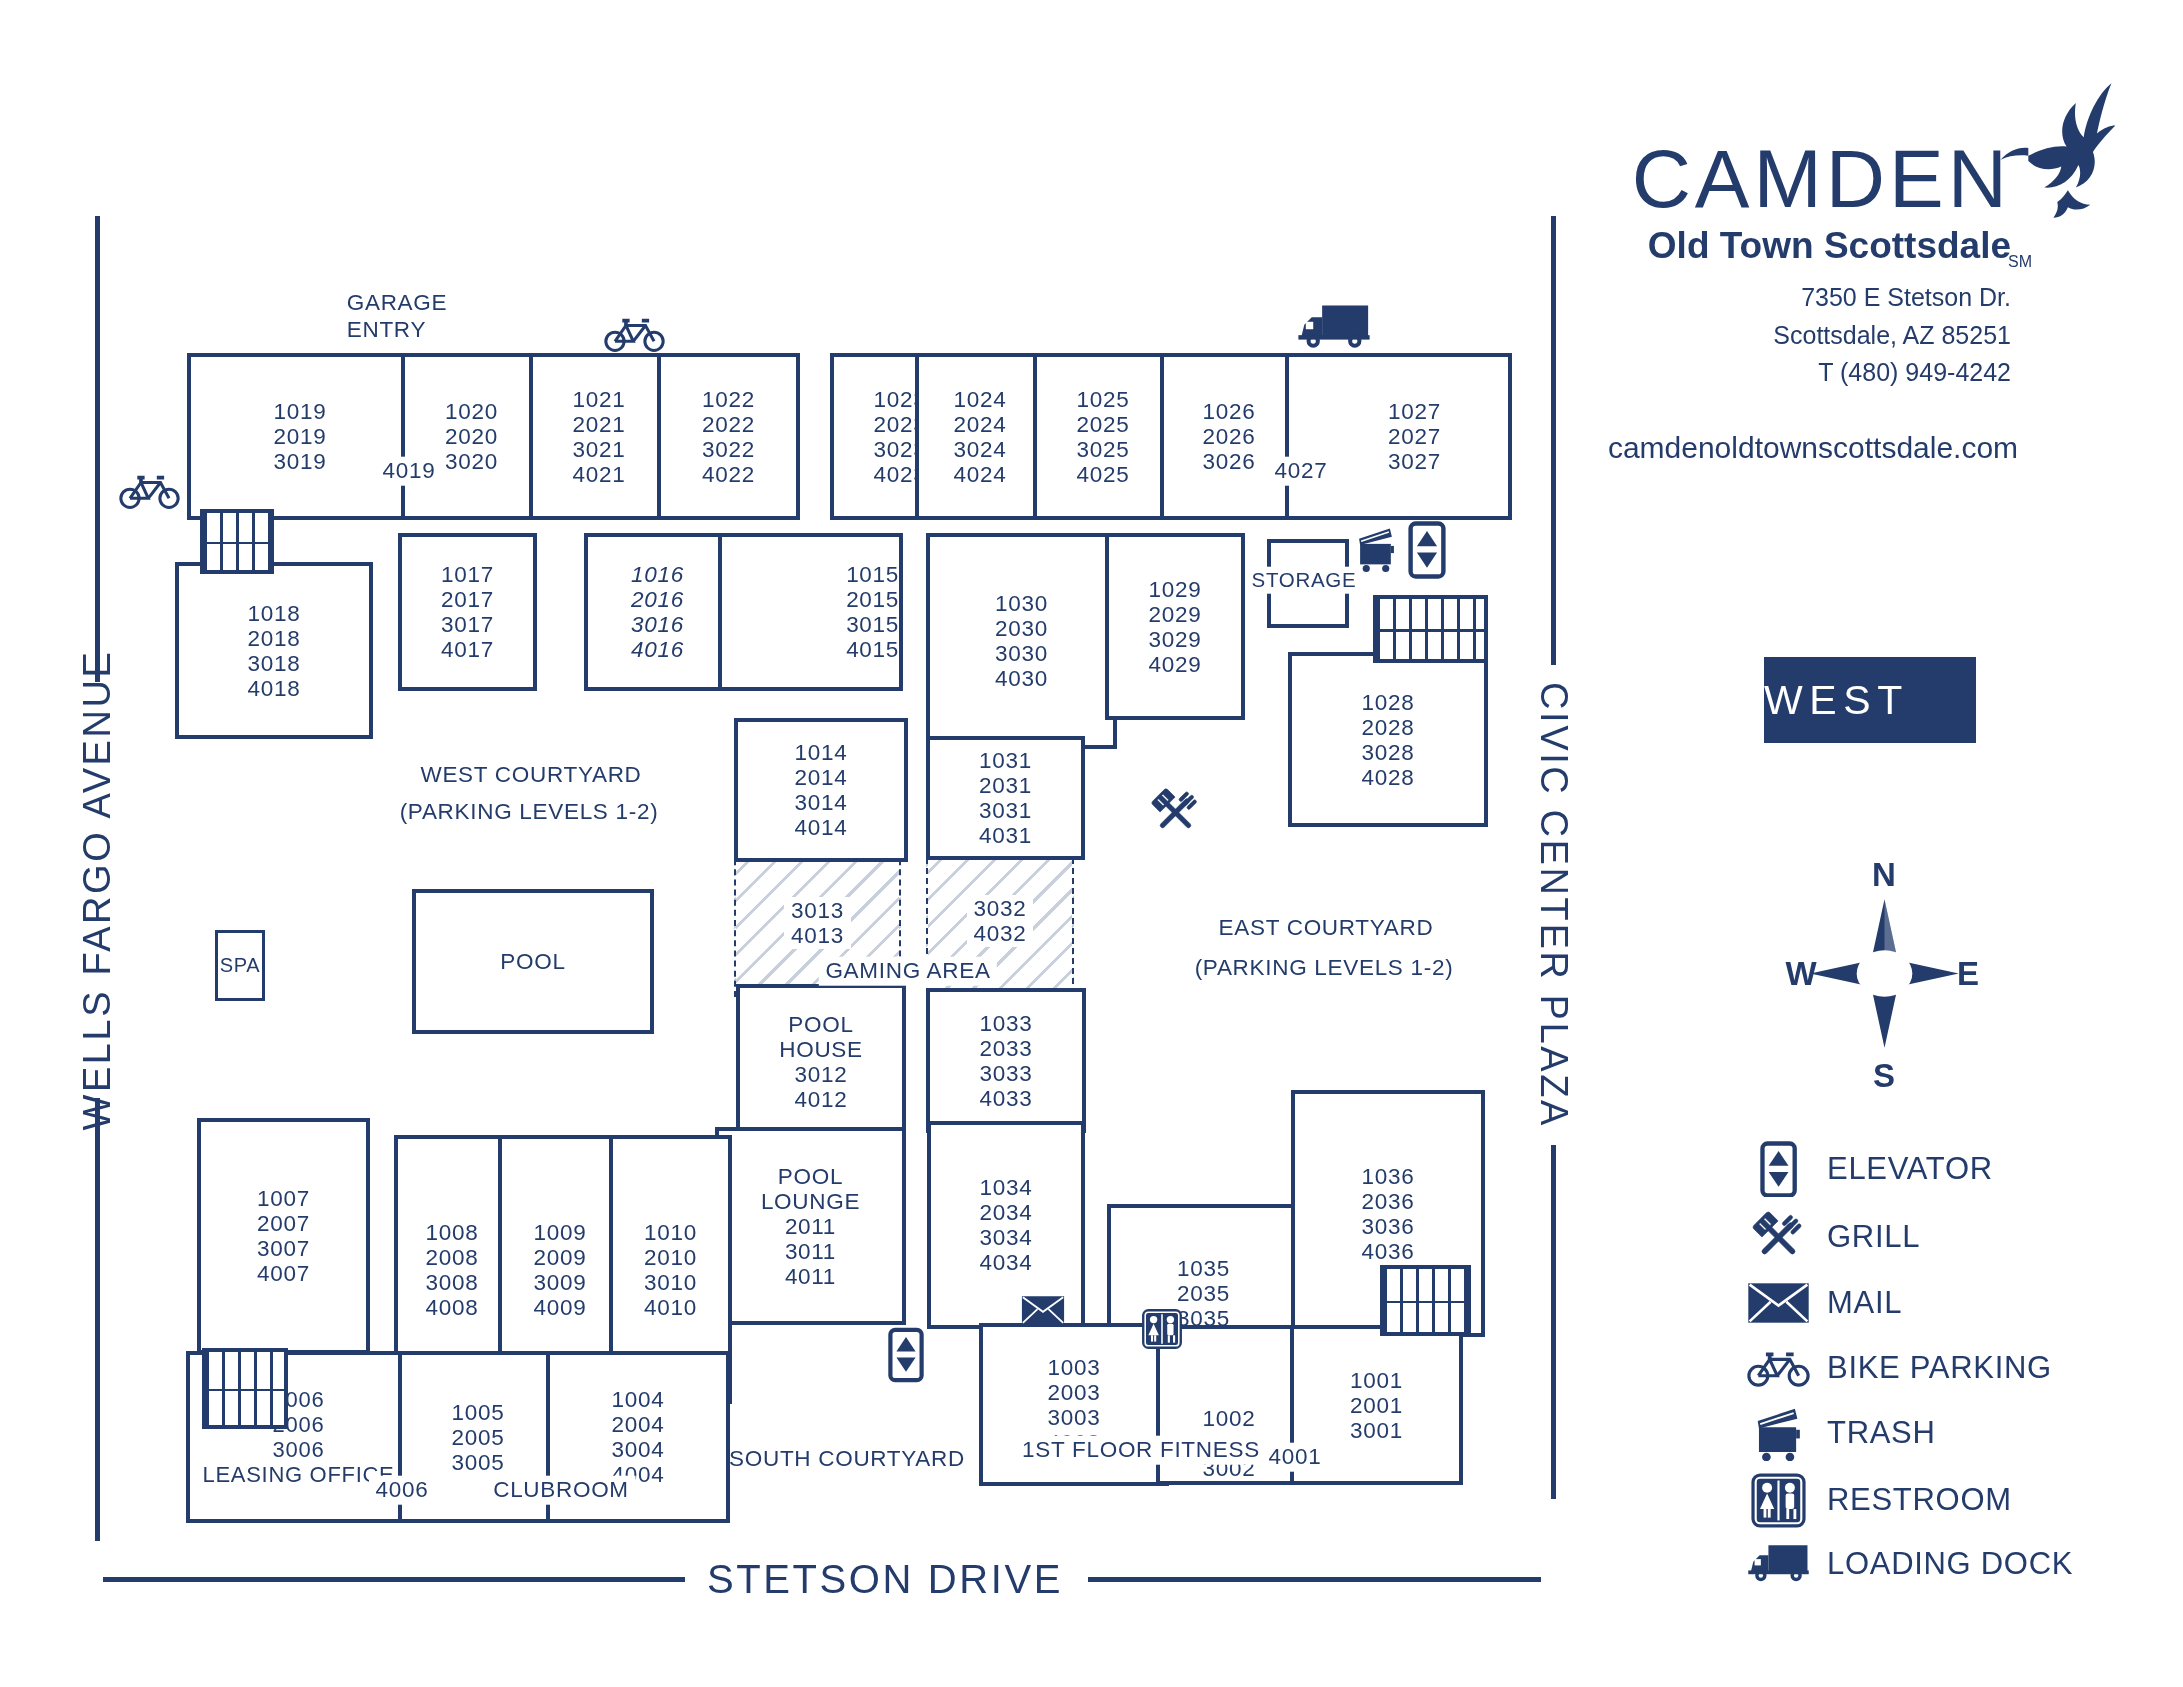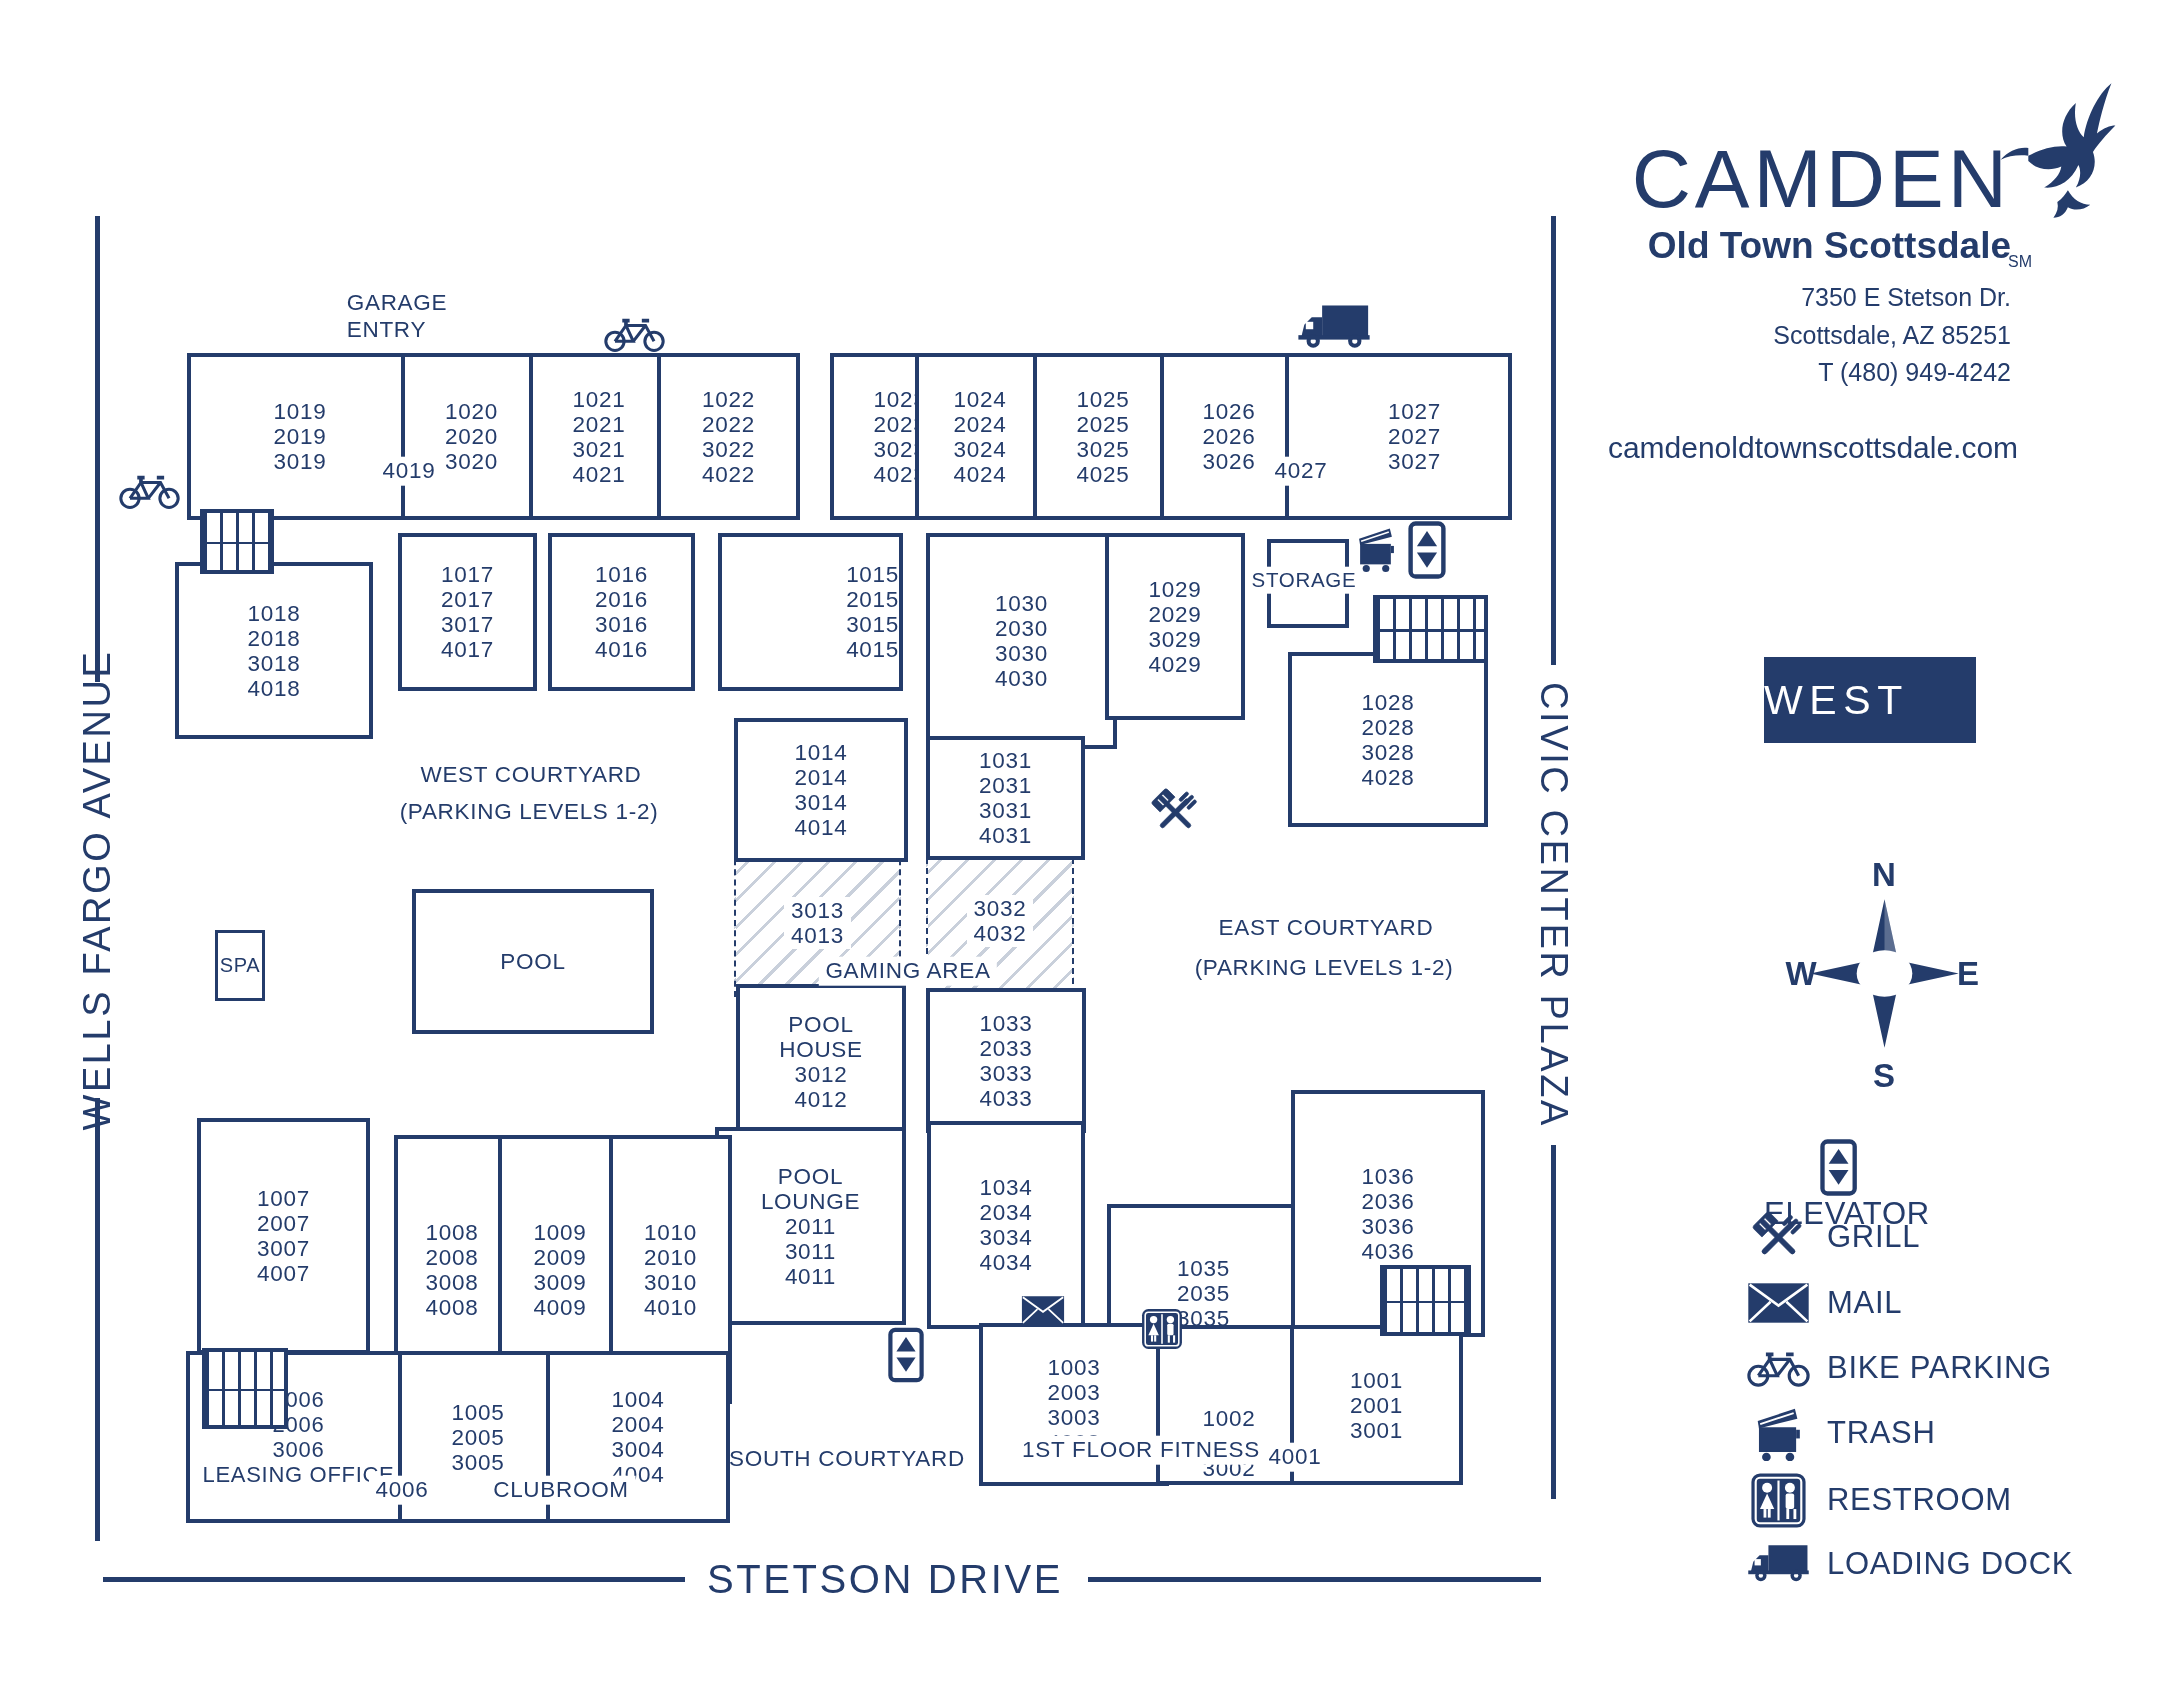--- a/index.html
+++ b/index.html
@@ -144,21 +144,21 @@
 2018
 3018
 4018</div>
   </div>
 <div class="blk" style="left:398px; top:533px; width:131px; height:150px;">
     <div class="units">1017
 2017
 3017
 4017</div>
   </div>
-<div class="blk" style="left:548px; top:533px; width:139px; height:150px;">
+<div class="blk" style="left:584px; top:533px; width:139px; height:150px;font-style:italic;">
     <div class="units">1016
 2016
 3016
 4016</div>
   </div>
 <div class="blk" style="left:718px; top:533px; width:177px; height:150px;justify-content:flex-end;">
     <div class="units">1015
 2015
 3015
 4015</div>
@@ -428,21 +428,21 @@
       <path d="M0,-112 L20,-20 L112,0 L20,20 L0,112 L-20,20 L-112,0 L-20,-20 Z" fill="#243c6b"></path>
       <path d="M0,-112 L20,-20 L0,0 Z" fill="#fff" opacity="0.25"></path>
       <ellipse cx="0" cy="0" rx="42" ry="35" fill="#fff"></ellipse>
     </svg>
   </div>
 <div class="compass-letter" style="left:1884px; top:875px;">N</div>
 <div class="compass-letter" style="left:1884px; top:1076px;">S</div>
 <div class="compass-letter" style="left:1801px; top:974px;">W</div>
 <div class="compass-letter" style="left:1968px; top:974px;">E</div>
 
-<div class="legend-row" style="top:1139px;flex-direction:column;">
+<div class="legend-row" style="top:1139px;">
   <span class="legend-icon">
       <svg viewBox="0 0 60 92">
         <rect x="4" y="4" width="52" height="84" rx="8" fill="#fff" stroke="#243c6b" stroke-width="7"></rect>
         <polygon points="30,16 46,40 14,40" fill="#243c6b"></polygon>
         <polygon points="14,50 46,50 30,74" fill="#243c6b"></polygon>
       </svg>
     </span>
   <span class="legend-label">ELEVATOR</span>
 </div>
 <div class="legend-row" style="top:1207px;">

